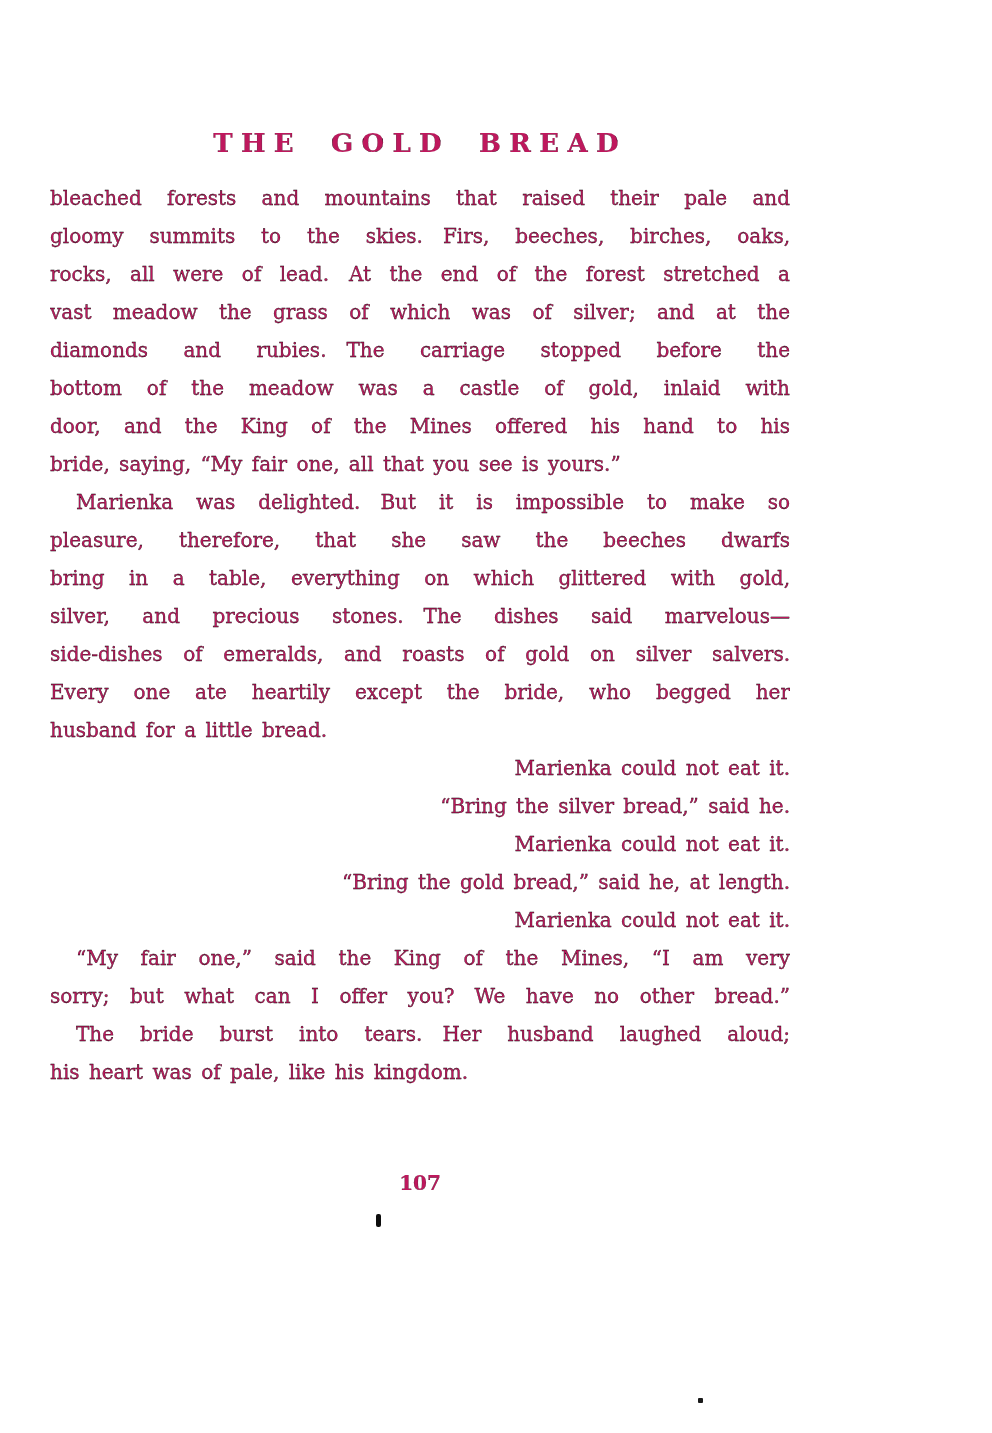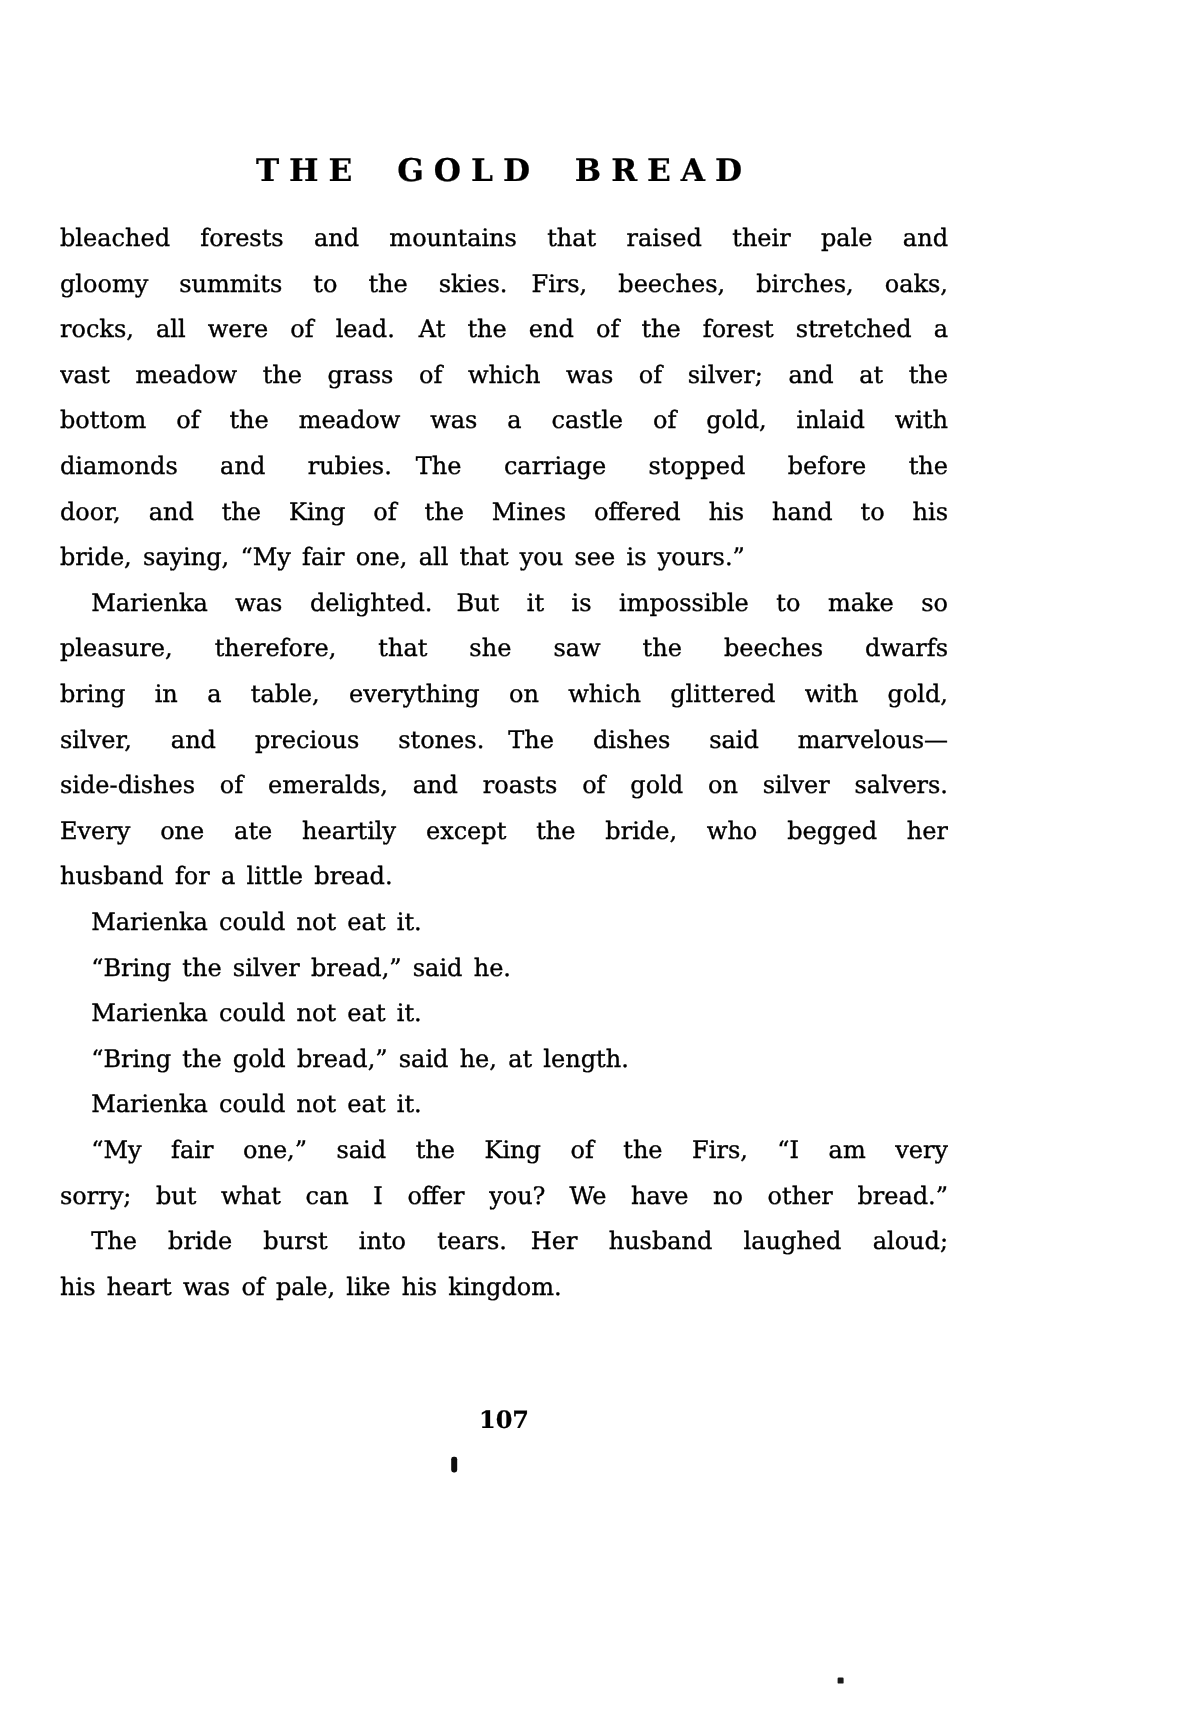--- a/index.html
+++ b/index.html
@@ -7,21 +7,21 @@
     padding: 0;
     background: #ffffff;
   }
   .page {
     position: relative;
     width: 992px;
     height: 1433px;
     background: #ffffff;
     overflow: hidden;
     font-family: "DejaVu Serif", serif;
-    color: #000000;
+    color: #be185d;
   }
   .title {
     position: absolute;
     left: 50px;
     top: 126px;
     width: 740px;
     margin: 0;
     text-align: center;
     font-size: 26px;
     font-weight: bold;
@@ -46,20 +46,21 @@
     word-spacing: 0.15em;
     -webkit-text-stroke: 0.3px #000;
     white-space: pre-wrap;
   }
   .line.justify {
     text-align: justify;
     text-align-last: justify;
   }
   .line.indent {
     text-indent: 26px;
+    text-align: right;
   }
   .page-number {
     position: absolute;
     left: 50px;
     top: 1164px;
     width: 740px;
     text-align: center;
     font-size: 20px;
     line-height: 38px;
     font-weight: bold;
@@ -87,37 +88,37 @@
 </head>
 <body>
 
 <div class="page">
   <h1 class="title">THE GOLD BREAD</h1>
   <div class="body">
       <div class="line justify">bleached forests and mountains that raised their pale and</div>
       <div class="line justify">gloomy summits to the skies. Firs, beeches, birches, oaks,</div>
       <div class="line justify">rocks, all were of lead. At the end of the forest stretched a</div>
       <div class="line justify">vast meadow the grass of which was of silver; and at the</div>
+      <div class="line justify">diamonds and rubies. The carriage stopped before the</div>
       <div class="line justify">bottom of the meadow was a castle of gold, inlaid with</div>
-      <div class="line justify">diamonds and rubies. The carriage stopped before the</div>
       <div class="line justify">door, and the King of the Mines offered his hand to his</div>
       <div class="line">bride, saying, “My fair one, all that you see is yours.”</div>
       <div class="line indent justify">Marienka was delighted. But it is impossible to make so</div>
       <div class="line justify">pleasure, therefore, that she saw the beeches dwarfs</div>
       <div class="line justify">bring in a table, everything on which glittered with gold,</div>
       <div class="line justify">silver, and precious stones. The dishes said marvelous—</div>
       <div class="line justify">side-dishes of emeralds, and roasts of gold on silver salvers.</div>
       <div class="line justify">Every one ate heartily except the bride, who begged her</div>
       <div class="line">husband for a little bread.</div>
       <div class="line indent">Marienka could not eat it.</div>
       <div class="line indent">“Bring the silver bread,” said he.</div>
       <div class="line indent">Marienka could not eat it.</div>
       <div class="line indent">“Bring the gold bread,” said he, at length.</div>
       <div class="line indent">Marienka could not eat it.</div>
-      <div class="line indent justify">“My fair one,” said the King of the Firs, “I am very</div>
+      <div class="line indent justify">“My fair one,” said the King of the Mines, “I am very</div>
       <div class="line justify">sorry; but what can I offer you? We have no other bread.”</div>
       <div class="line indent justify">The bride burst into tears. Her husband laughed aloud;</div>
       <div class="line">his heart was of pale, like his kingdom.</div>
     </div>
   <div class="page-number">107</div>
   <div class="ink-mark"></div>
   <div class="ink-speck"></div>
 </div>
 
 </body></html>

